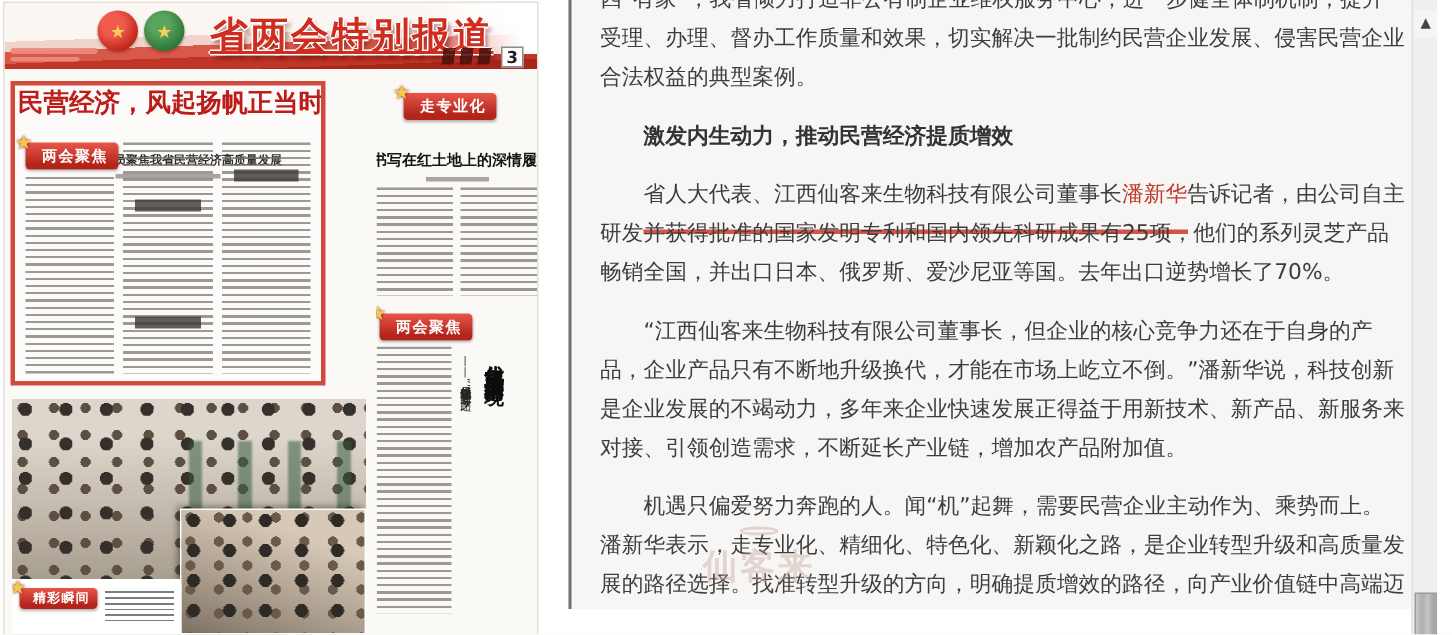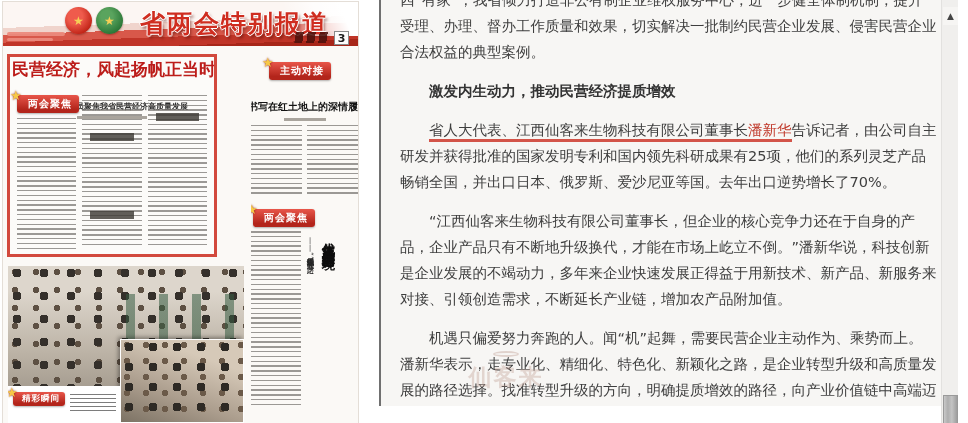--- a/index.html
+++ b/index.html
@@ -14,21 +14,21 @@
      background:linear-gradient(178deg,#fcf6f3 0 46%,#f0d4cc 46% 58%,#d8584a 58% 72%,#c03528 72% 88%,#a72619 88% 100%);}
   .np-banner::after{content:"";position:absolute;right:0;top:0;width:90px;height:34px;
      background:linear-gradient(250deg,#ffffff 18%,rgba(255,255,255,.75) 45%,rgba(255,255,255,0) 75%);}
   .emblem{position:absolute;top:5px;width:27px;height:27px;border-radius:50%;
      display:flex;align-items:center;justify-content:center;font-size:12px;color:#f6cf56;
      box-shadow:0 1px 2px rgba(80,10,5,.4);}
   .emblem.red{left:62px;background:radial-gradient(circle at 38% 35%,#ef5b4c 30%,#c02316 75%,#8f150c);}
   .emblem.green{left:93px;background:radial-gradient(circle at 40% 35%,#5aa45e 25%,#2e7a3a 70%,#1e5a29);}
   .banner-title{position:absolute;left:137px;top:5px;z-index:3;font-size:25px;font-weight:900;color:#cf2d20;
      letter-spacing:2px;white-space:nowrap;
-     text-shadow:1px 0 0 #fff,-1px 0 0 #fff,0 1px 0 #fff,0 -1px 0 #fff,2px 3px 3px rgba(90,15,8,.55);}
+     text-shadow:1px 0 0 #fff,-1px 0 0 #fff,0 1px 0 #fff,0 -1px 0 #fff,2px 3px 3px rgba(90,15,8,.55);text-decoration:underline;}
   .banner-smalltext{position:absolute;left:4px;top:30px;z-index:3;}
   .banner-smalltext i{display:block;height:3.5px;background:#eb8a7c;border-radius:2px;margin-bottom:2px;opacity:.95;}
   .banner-smalltext i:nth-child(1){width:58px;}
   .banner-smalltext i:nth-child(2){width:46px;}
   .masthead{position:absolute;left:292px;top:30px;z-index:3;width:35px;height:11px;transform:skewX(-8deg);
      background:repeating-linear-gradient(90deg,#4a100b 0 8px,rgba(0,0,0,0) 8px 12px);opacity:.85;}
   .pagebox{position:absolute;left:331px;top:29px;z-index:3;width:15px;height:14px;background:#fdfdfd;
      border:1px solid #8a8a8a;box-sizing:border-box;font-size:11px;font-weight:700;color:#1d1d1d;
      display:flex;align-items:center;justify-content:center;}
 
@@ -88,21 +88,21 @@
      background:repeating-linear-gradient(180deg,rgba(92,92,92,.8) 0 1.2px,rgba(0,0,0,0) 1.2px 3.9px);}
 
   
   .article-pane{position:absolute;left:379px;top:0;width:562px;height:406px;box-sizing:border-box;
      background:#f7f6f4;border-left:2px solid #707070;overflow:hidden;padding-left:19px;}
   .article-content{width:537px;margin-top:-13px;font-size:14.5px;line-height:26px;color:#3e3e3e;}
   .article-content p{margin:0 0 13px 0;text-indent:2em;}
   .article-content p.p-first{text-indent:0;}
   .article-content h3{font-size:14.5px;line-height:26px;font-weight:700;color:#333;
      margin:0 0 13px 0;text-indent:2em;}
-  .red-underline{border-bottom:3px solid rgba(205,55,42,.85);padding-bottom:1px;}
+  .red-underline{border-bottom:3px solid rgba(205,55,42,.85);padding-bottom:15px;}
   .red-name{color:#c0392b;}
 
   .watermark{position:absolute;left:441px;top:351px;width:130px;height:42px;opacity:.4;
      display:flex;align-items:center;gap:5px;pointer-events:none;flex-direction:column;}
   .wm-circle{width:26px;height:26px;border-radius:50%;border:2px solid #bf9d93;box-sizing:border-box;
      position:relative;}
   .wm-circle::after{content:"";position:absolute;left:6px;top:9px;width:10px;height:5px;
      border-bottom:2px solid #bf9d93;border-radius:0 0 8px 8px;}
   .wm-text{font-size:23px;font-weight:700;color:#c3a49a;letter-spacing:2px;white-space:nowrap;}
 
@@ -150,21 +150,21 @@
           </div>
         <div class="lead-col">
             <div class="ft">
               <div class="fth" style="margin-top:18px;"></div>
             </div>
           </div>
       </div>
     </div>
 
     <div class="np-right">
-      <span class="ribbon rib-observe"><i class="star">★</i><span>主动对接</span></span>
+      <span class="ribbon rib-observe"><i class="star">★</i><span>走专业化</span></span>
       <div class="obs-headline">书写在红土地上的深情履职</div>
       <div class="obs-byline"></div>
       <div class="obs-cols">
         <div class="ft"></div>
         <div class="ft"></div>
       </div>
       <span class="ribbon rib-roundtable"><i class="star">★</i><span>两会聚焦</span></span>
       <div class="rt-block">
         <div class="ft rt-ft"></div>
         <div class="rt-sub">——代表委员纵论走好“人才强省”之路</div>

